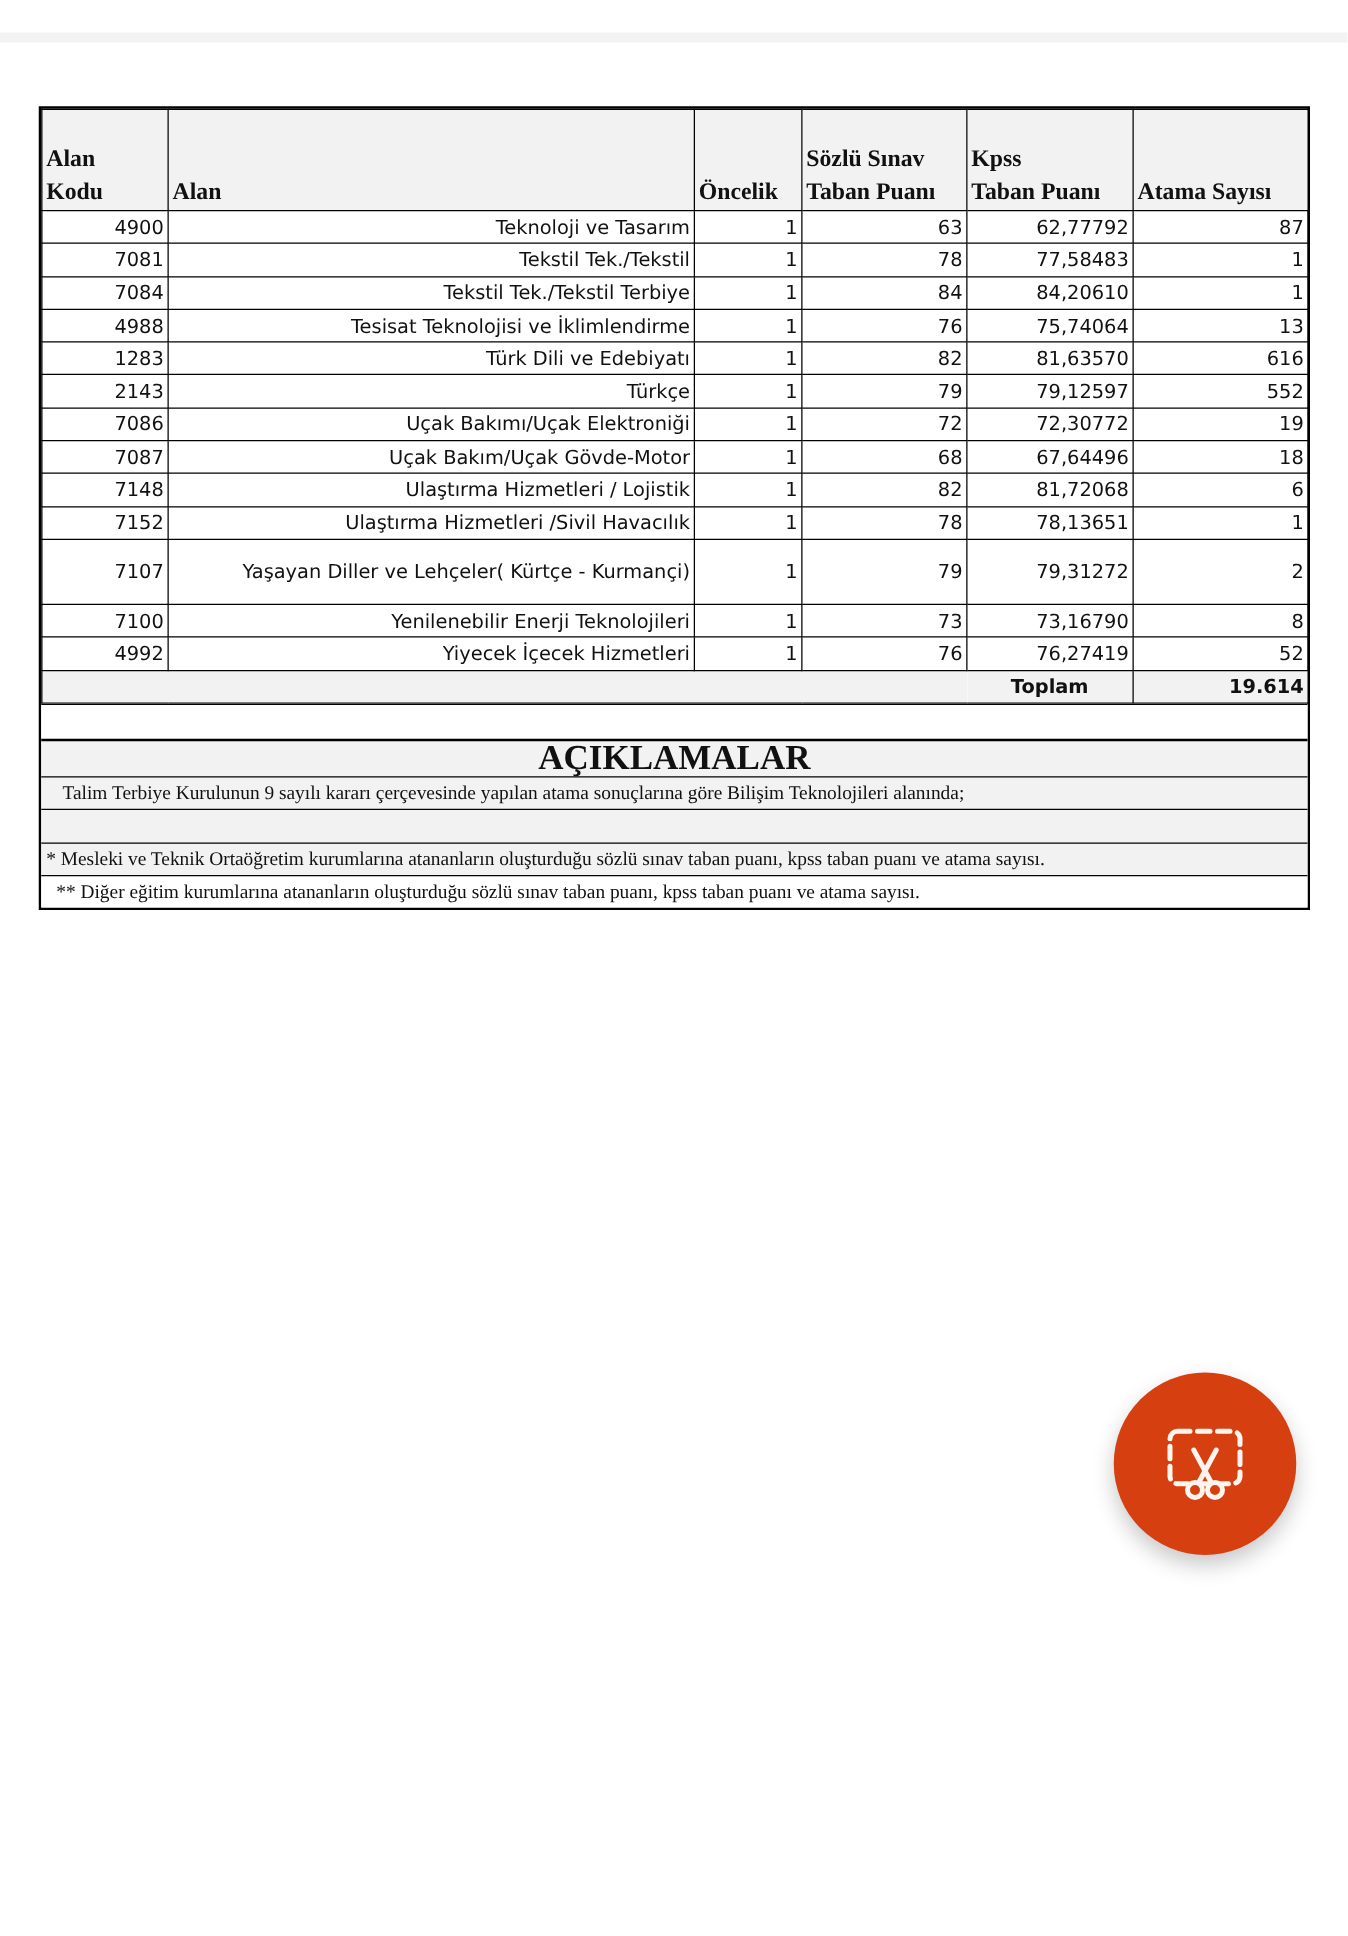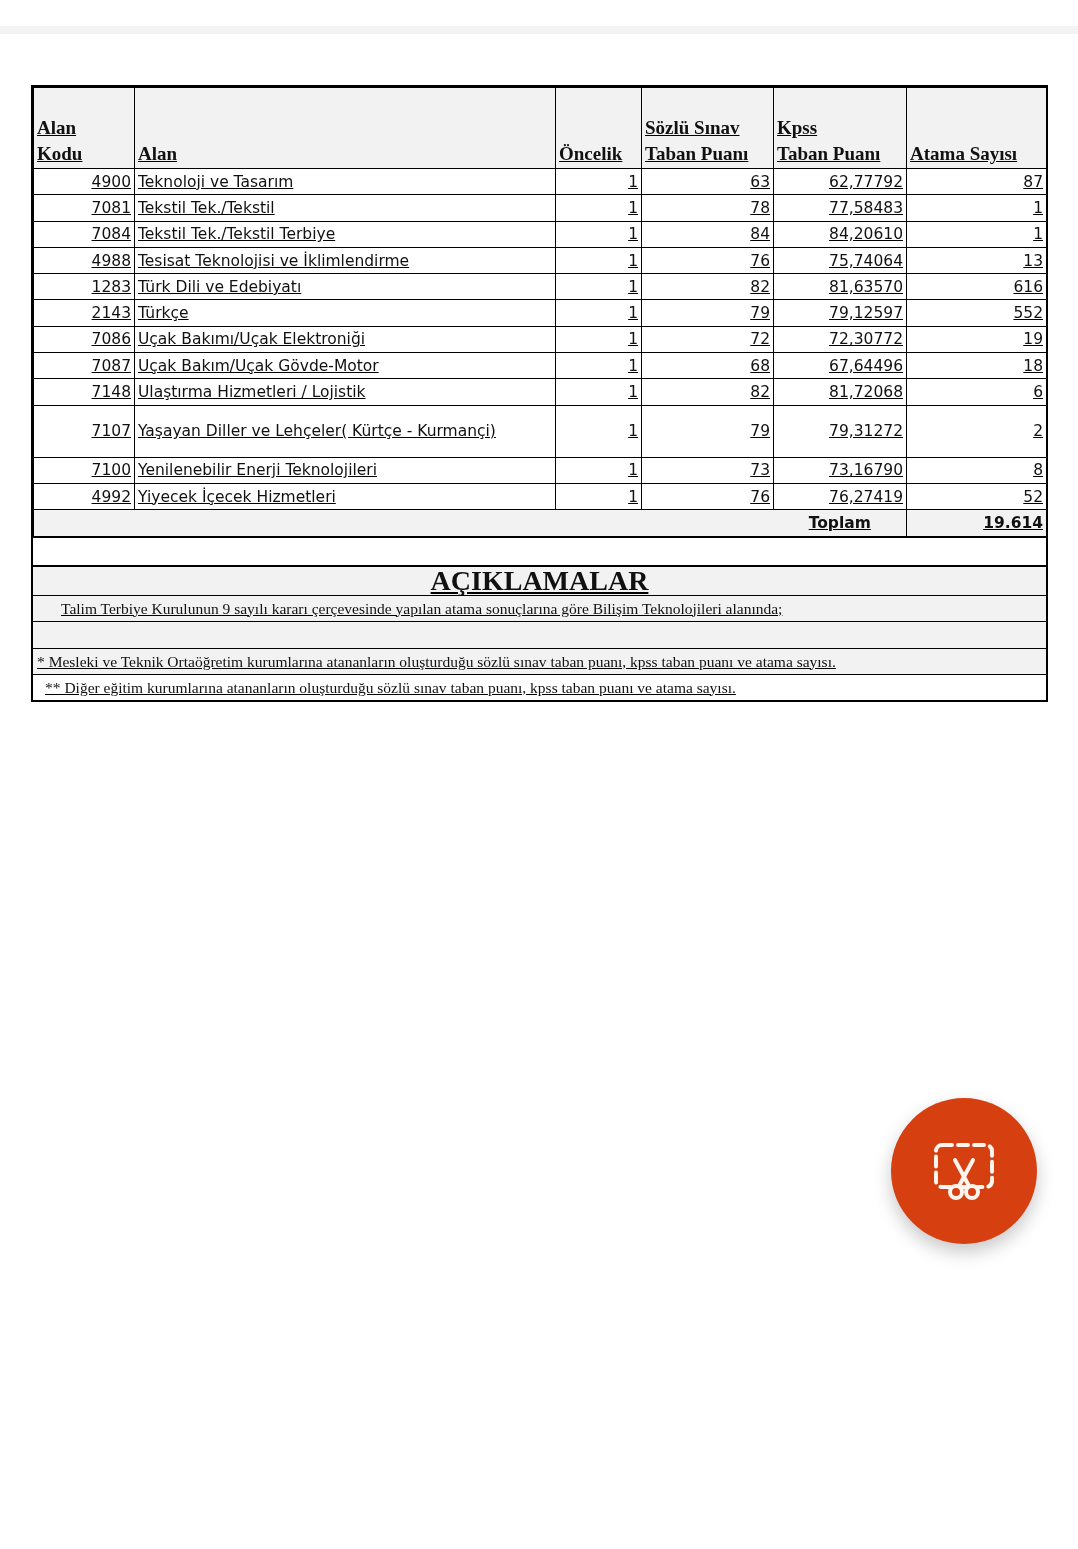--- a/index.html
+++ b/index.html
@@ -16,21 +16,20 @@
       left: 0; top: 26px;
       width: 1078px; height: 8px;
       background: #f3f3f3;
     }
     .sheet {
       position: absolute;
       left: 31px; top: 85px;
       width: 1017px;
       border: 2px solid #000;
       box-sizing: border-box;
-      text-decoration: underline;
     }
     table.grid {
       border-collapse: collapse;
       width: 100%;
       table-layout: fixed;
     }
     table.grid td, table.grid th {
       border: 1.5px solid #000;
       padding: 0 3px;
       box-sizing: border-box;
@@ -51,21 +50,21 @@
     }
     table.grid tbody td {
       font-family: "DejaVu Sans", sans-serif;
       font-size: 15.5px;
       height: 26.3px;
       color: #111;
       vertical-align: middle;
     }
     table.grid tbody tr.tall td { height: 52px; }
     td.num { text-align: right; }
-    td.txt { text-align: left; }
+    td.txt { text-align: right; }
     tr.total-row td {
       background: #f2f2f2;
       font-family: "Liberation Serif", serif;
       font-weight: bold;
       font-size: 19px;
       height: 27px;
       text-align: right;
       color: #111;
     }
     tr.total-row td.total-spacer { border-right: none; }
@@ -86,21 +85,21 @@
       text-align: center;
       color: #111;
     }
     .note-line {
       border-top: 1.5px solid #000;
       background: #f2f2f2;
       font-family: "Liberation Serif", serif;
       font-size: 15.5px;
       height: 25px;
       line-height: 25px;
-      padding-left: 28px;
+      padding-left: 17px;
       color: #111;
       white-space: nowrap;
       overflow: hidden;
     }
     .note-line.empty { height: 26px; }
     .note-line.star { padding-left: 4px; }
     .note-line.dstar { padding-left: 12px; background: #ffffff; }
     .fab {
       position: absolute;
       left: 891px; top: 1098px;
@@ -216,20 +215,28 @@
           <td class="num">18</td>
         </tr>
         <tr>
           <td class="num">7148</td>
           <td class="txt">Ulaştırma Hizmetleri / Lojistik</td>
           <td class="num">1</td>
           <td class="num">82</td>
           <td class="num">81,72068</td>
           <td class="num">6</td>
         </tr>
+        <tr>
+          <td class="num">7152</td>
+          <td class="txt">Ulaştırma Hizmetleri  /Sivil Havacılık</td>
+          <td class="num">1</td>
+          <td class="num">78</td>
+          <td class="num">78,13651</td>
+          <td class="num">1</td>
+        </tr>
         <tr class="tall">
           <td class="num">7107</td>
           <td class="txt">Yaşayan Diller ve Lehçeler( Kürtçe - Kurmançi)</td>
           <td class="num">1</td>
           <td class="num">79</td>
           <td class="num">79,31272</td>
           <td class="num">2</td>
         </tr>
         <tr>
           <td class="num">7100</td>

